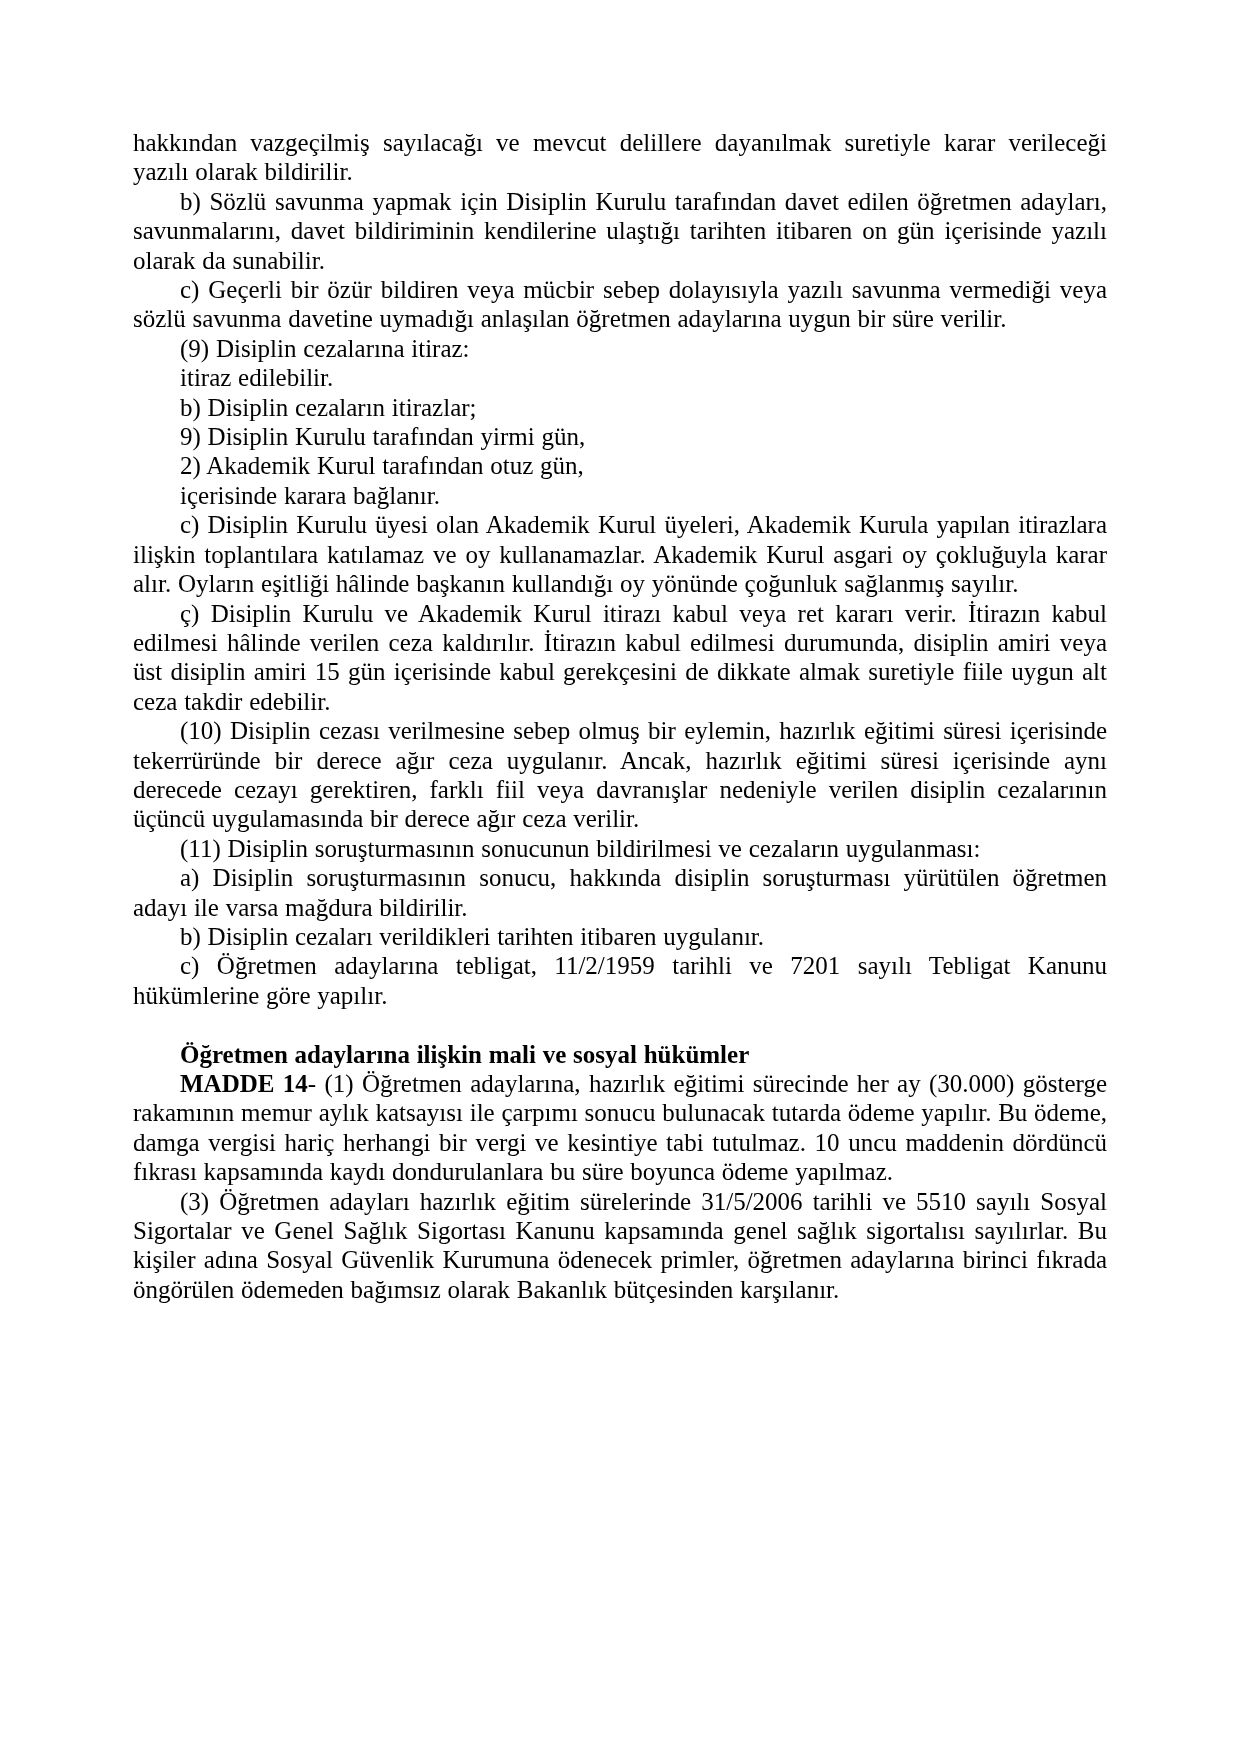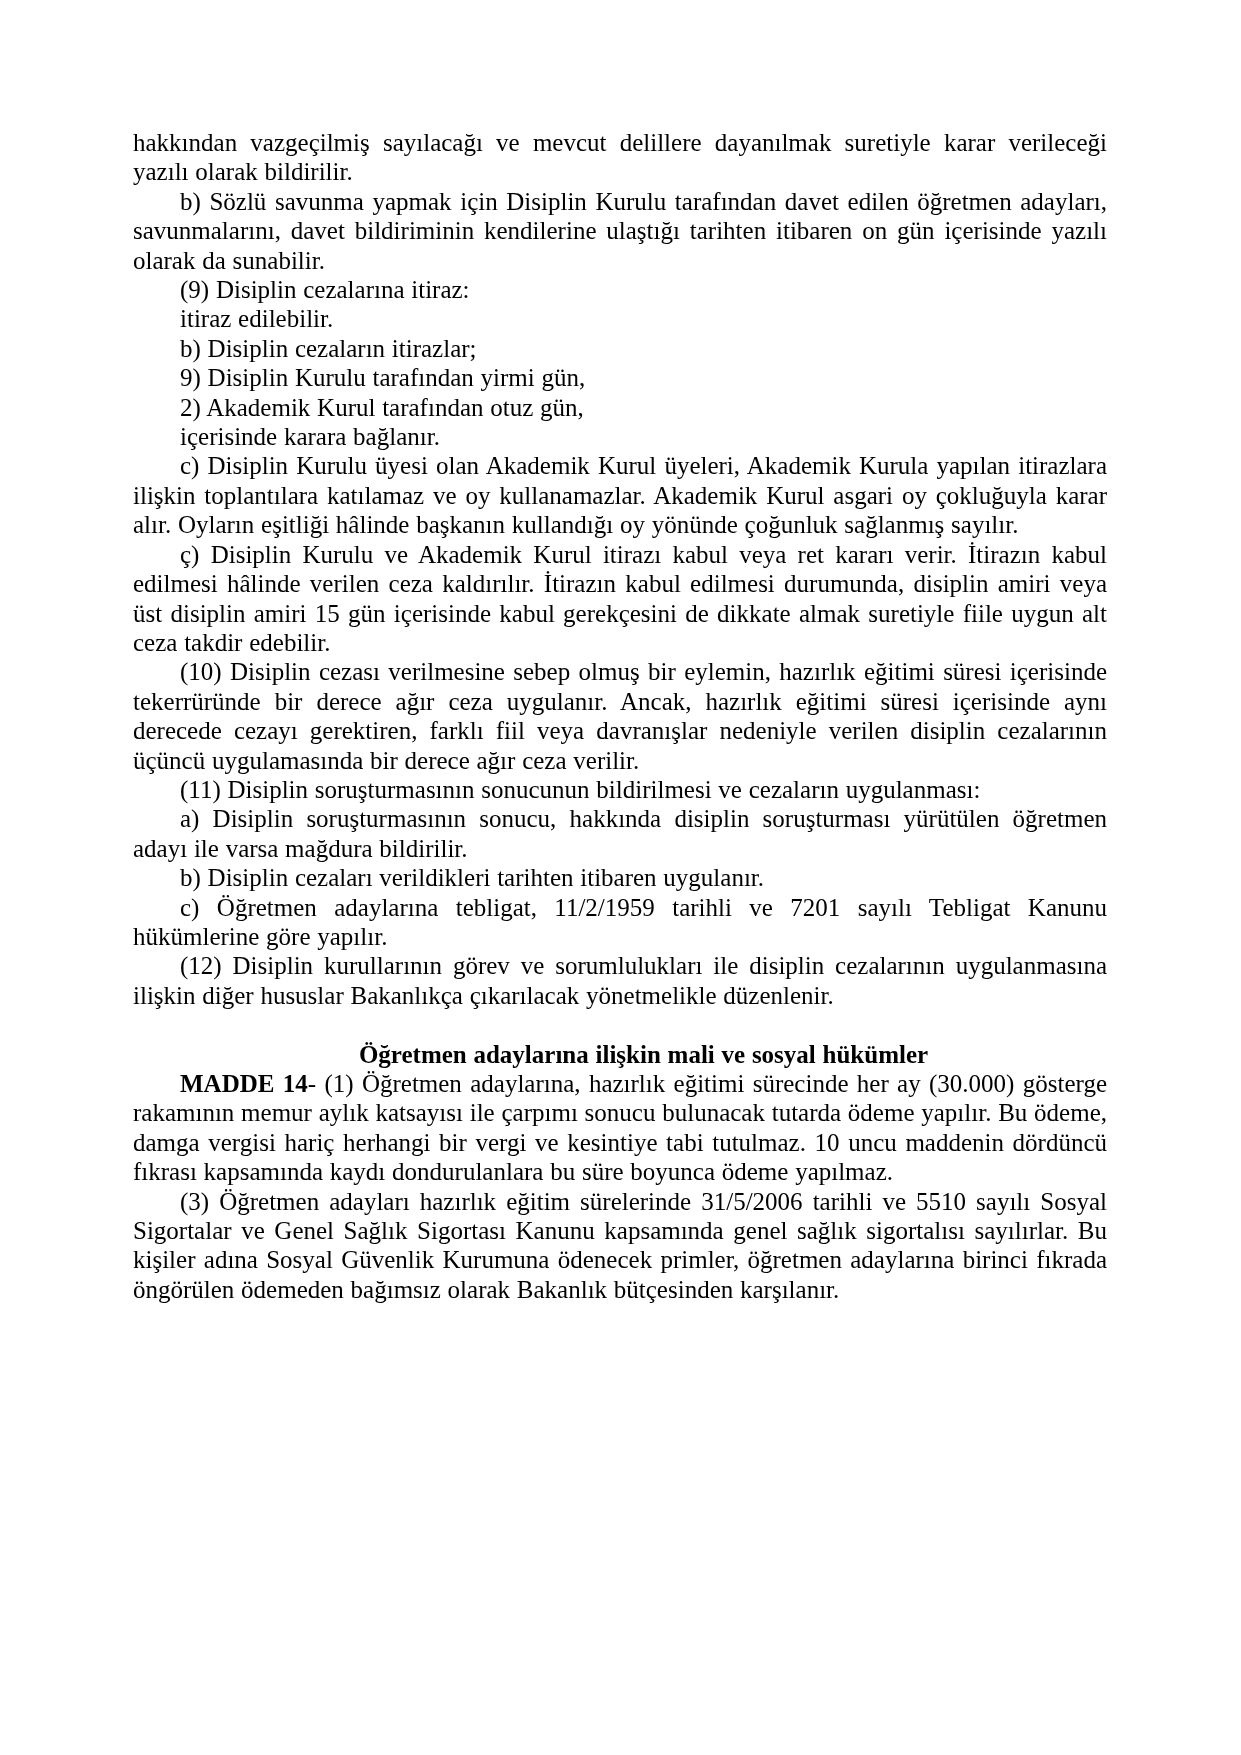--- a/index.html
+++ b/index.html
@@ -25,45 +25,45 @@
     margin: 0;
     text-align: justify;
     text-indent: 47px;
     word-spacing: 0.5px;
   }
   .para.noindent {
     text-indent: 0;
   }
   .para.heading {
     font-weight: bold;
-    text-align: center;
+    text-align: left;
     margin-top: 29.4px;
   }
   .para b {
     font-weight: bold;
   }
 </style>
 </head>
 <body>
 
 <main class="page">
   <div>
       <p class="para noindent"><span>hakkından vazgeçilmiş sayılacağı ve mevcut delillere dayanılmak suretiyle karar verileceği yazılı olarak bildirilir.</span></p>
       <p class="para"><span>b) Sözlü savunma yapmak için Disiplin Kurulu tarafından davet edilen öğretmen adayları, savunmalarını, davet bildiriminin kendilerine ulaştığı tarihten itibaren on gün içerisinde yazılı olarak da sunabilir.</span></p>
+      <p class="para"><span>c) Geçerli bir özür bildiren veya mücbir sebep dolayısıyla yazılı savunma vermediği veya sözlü savunma davetine uymadığı anlaşılan öğretmen adaylarına uygun bir süre verilir.</span></p>
       <p class="para"><span>(9) Disiplin cezalarına itiraz:</span></p>
       <p class="para"><span>itiraz edilebilir.</span></p>
       <p class="para"><span>b) Disiplin cezaların itirazlar;</span></p>
       <p class="para"><span>9) Disiplin Kurulu tarafından yirmi gün,</span></p>
       <p class="para"><span>2) Akademik Kurul tarafından otuz gün,</span></p>
       <p class="para"><span>içerisinde karara bağlanır.</span></p>
       <p class="para"><span>c) Disiplin Kurulu üyesi olan Akademik Kurul üyeleri, Akademik Kurula yapılan itirazlara ilişkin toplantılara katılamaz ve oy kullanamazlar. Akademik Kurul asgari oy çokluğuyla karar alır. Oyların eşitliği hâlinde başkanın kullandığı oy yönünde çoğunluk sağlanmış sayılır.</span></p>
       <p class="para"><span>ç) Disiplin Kurulu ve Akademik Kurul itirazı kabul veya ret kararı verir. İtirazın kabul edilmesi hâlinde verilen ceza kaldırılır. İtirazın kabul edilmesi durumunda, disiplin amiri veya üst disiplin amiri 15 gün içerisinde kabul gerekçesini de dikkate almak suretiyle fiile uygun alt ceza takdir edebilir.</span></p>
       <p class="para"><span>(10) Disiplin cezası verilmesine sebep olmuş bir eylemin, hazırlık eğitimi süresi içerisinde tekerrüründe bir derece ağır ceza uygulanır. Ancak, hazırlık eğitimi süresi içerisinde aynı derecede cezayı gerektiren, farklı fiil veya davranışlar nedeniyle verilen disiplin cezalarının üçüncü uygulamasında bir derece ağır ceza verilir.</span></p>
       <p class="para"><span>(11) Disiplin soruşturmasının sonucunun bildirilmesi ve cezaların uygulanması:</span></p>
       <p class="para"><span>a) Disiplin soruşturmasının sonucu, hakkında disiplin soruşturması yürütülen öğretmen adayı ile varsa mağdura bildirilir.</span></p>
       <p class="para"><span>b) Disiplin cezaları verildikleri tarihten itibaren uygulanır.</span></p>
       <p class="para"><span>c) Öğretmen adaylarına tebligat, 11/2/1959 tarihli ve 7201 sayılı Tebligat Kanunu hükümlerine göre yapılır.</span></p>
-      <p class="para"><span>(12) Disiplin kurullarının görev ve sorumlulukları ile disiplin cezalarının uygulanmasına ilişkin diğer hususlar Bakanlıkça çıkarılacak yönetmelikle düzenlenir.</span></p>
       <p class="para heading"><b>Öğretmen adaylarına ilişkin mali ve sosyal hükümler</b></p>
       <p class="para"><b>MADDE 14</b><span>- (1) Öğretmen adaylarına, hazırlık eğitimi sürecinde her ay (30.000) gösterge rakamının memur aylık katsayısı ile çarpımı sonucu bulunacak tutarda ödeme yapılır. Bu ödeme, damga vergisi hariç herhangi bir vergi ve kesintiye tabi tutulmaz. 10 uncu maddenin dördüncü fıkrası kapsamında kaydı dondurulanlara bu süre boyunca ödeme yapılmaz.</span></p>
       <p class="para"><span>(3) Öğretmen adayları hazırlık eğitim sürelerinde 31/5/2006 tarihli ve 5510 sayılı Sosyal Sigortalar ve Genel Sağlık Sigortası Kanunu kapsamında genel sağlık sigortalısı sayılırlar. Bu kişiler adına Sosyal Güvenlik Kurumuna ödenecek primler, öğretmen adaylarına birinci fıkrada öngörülen ödemeden bağımsız olarak Bakanlık bütçesinden karşılanır.</span></p>
     </div>
 </main>
 
 </body></html>

